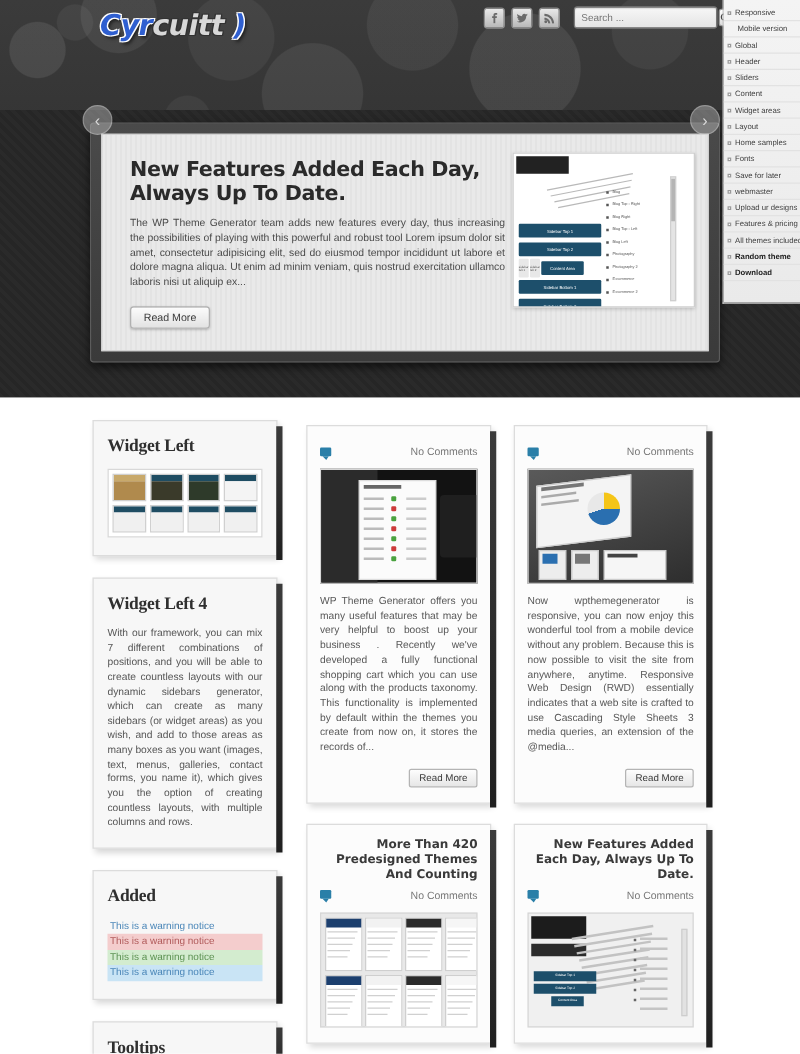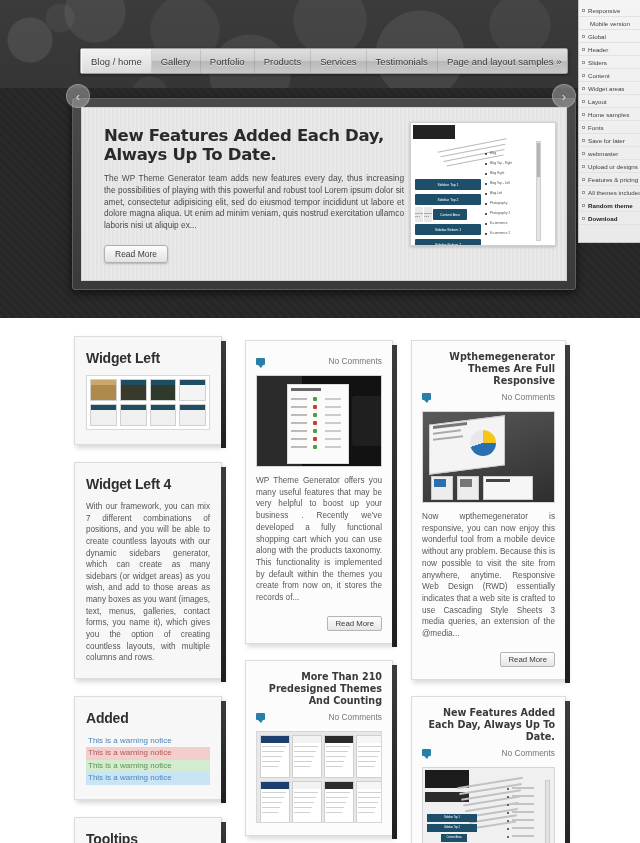--- a/index.html
+++ b/index.html
@@ -173,21 +173,21 @@
   .widget {
     position: relative; background: #f7f7f7; border: 1px solid #dcdcdc;
     padding: 13px 11px 14px; margin-bottom: 17px;
     box-shadow: 2px 3px 5px rgba(0,0,0,.16);
   }
   .widget::after {
     content: ""; position: absolute; right: -5px; top: 4px; width: 5px; bottom: -4px;
     background: linear-gradient(180deg,#3b3b3b,#1f1f1f);
   }
   .widget-title {
-    font-family: Liberation Sans, sans-serif; font-weight: bold;
+    font-family: Liberation Serif, serif; font-weight: bold;
     font-size: 14px; color: #2f2f2f; margin-bottom: 9px; letter-spacing: -.2px;
   }
   .widget-body { font-size: 8.2px; line-height: 1.42; color: #565656; text-align: justify; }
 
   .thumb-grid {
     background: #fff; border: 1px solid #d8d8d8; padding: 3px;
     display: grid; grid-template-columns: repeat(4,1fr); gap: 3px;
   }
   .tg-cell { height: 22px; border: 1px solid #d0d0d0; position: relative; overflow: hidden; }
   .tg-bar { position: absolute; left: 0; right: 0; top: 0; height: 5px; }
@@ -234,32 +234,51 @@
 </style>
 </head>
 <body>
 
 <div id="page">
 
   <div class="header-wrap">
     <div class="header-dark-bottom"></div>
   </div>
 
-
-
-  <div class="nav" id="nav">
-      <div class="nav-item active">Blog / home</div>
-      <div class="nav-item">Gallery</div>
-      <div class="nav-item">Portfolio</div>
-      <div class="nav-item">Products</div>
-      <div class="nav-item">Services</div>
-      <div class="nav-item">Testimonials</div>
-      <div class="nav-item">Page and layout samples »</div>
-      <div class="nav-item nav-spacer"></div>
+  <div class="logo"><span>Cyr</span><span class="lw">cuitt</span><span> )</span></div>
+
+  <div class="top-tools">
+    <div class="sicon">
+      <svg width="9" height="9" viewBox="0 0 10 10">
+          <path d="M6 2h1.5V0.5H6C4.8.5 4.2 1.2 4.2 2.3V3.3H3v1.5h1.2V9.5h1.6V4.8h1.3l.2-1.5H5.8V2.5c0-.3.1-.5.2-.5z" fill="#6a6a6a"></path>
+        </svg>
     </div>
+    <div class="sicon">
+      <svg width="10" height="9" viewBox="0 0 12 10">
+          <path d="M11 1.6c-.4.2-.8.3-1.2.4.4-.3.7-.7.9-1.2-.4.3-.9.4-1.4.6C8.9 1 8.3.7 7.7.7c-1.2 0-2.1 1-2.1 2.1 0 .2 0 .3.1.5C3.9 3.2 2.3 2.4 1.2 1.1c-.2.3-.3.7-.3 1.1 0 .7.4 1.4 1 1.8-.4 0-.7-.1-1-.3 0 1 .7 1.9 1.7 2.1-.2 0-.4.1-.6.1-.1 0-.3 0-.4 0 .3.8 1 1.4 1.9 1.5-.7.5-1.6.9-2.6.9H.5c.9.6 2 .9 3.2.9 3.8 0 5.9-3.2 5.9-5.9V3c.4-.3.8-.7 1.1-1.1z" fill="#6a6a6a"></path>
+        </svg>
+    </div>
+    <div class="sicon">
+      <svg width="9" height="9" viewBox="0 0 10 10">
+          <circle cx="1.8" cy="8.2" r="1.3" fill="#6a6a6a"></circle>
+          <path d="M0.6 4.6v1.8c1.9 0 3.4 1.5 3.4 3.4h1.8c0-2.9-2.3-5.2-5.2-5.2z" fill="#6a6a6a"></path>
+          <path d="M0.6 1.2V3c3.7 0 6.8 3 6.8 6.8h1.8c0-4.8-3.8-8.6-8.6-8.6z" fill="#6a6a6a"></path>
+        </svg>
+    </div>
+    <div class="searchbox">
+      <input type="text" placeholder="Search ..." style="">
+      <div class="search-btn">
+        <svg width="9" height="9" viewBox="0 0 10 10">
+            <circle cx="4" cy="4" r="2.8" fill="none" stroke="#444" stroke-width="1.1"></circle>
+            <line x1="6" y1="6" x2="9" y2="9" stroke="#444" stroke-width="1.2"></line>
+          </svg>
+      </div>
+    </div>
+  </div>
+
 
   <div class="slider-outer">
     <div class="slider-inner">
       <div class="slide-text">
         <div class="slide-title">New Features Added Each Day, Always Up To Date.</div>
         <div class="slide-body">The WP Theme Generator team adds new features every day, thus increasing the possibilities of playing with this powerful and robust tool Lorem ipsum dolor sit amet, consectetur adipisicing elit, sed do eiusmod tempor incididunt ut labore et dolore magna aliqua. Ut enim ad minim veniam, quis nostrud exercitation ullamco laboris nisi ut aliquip ex...</div>
         <div class="readmore-btn">Read More</div>
       </div>
       <div class="slide-shot" id="slideShot">
           <div class="mk" style="left: 2px; top: 2px; width: 42px; height: 14px; background: rgb(34, 34, 34);"></div>
@@ -454,21 +473,21 @@
             <div class="mk" style="left: 68px; top: 62px; width: 16px; height: 2px; background: rgb(204, 204, 204);"></div>
             <div class="mk" style="left: 34px; top: 70px; width: 16px; height: 2px; background: rgb(187, 187, 187);"></div>
             <div class="mk" style="left: 56px; top: 69px; width: 4px; height: 4px; background: rgb(74, 162, 63); border-radius: 1px;"></div>
             <div class="mk" style="left: 68px; top: 70px; width: 16px; height: 2px; background: rgb(204, 204, 204);"></div>
             <div class="mk" style="left: 95px; top: 20px; width: 40px; height: 50px; background: rgb(31, 31, 31); border-radius: 3px;"></div>
           </div>
           <div class="post-body">WP Theme Generator offers you many useful features that may be very helpful to boost up your business . Recently we've developed a fully functional shopping cart which you can use along with the products taxonomy. This functionality is implemented by default within the themes you create from now on, it stores the records of...</div>
           <div class="post-rm"><span class="rm-sm">Read More</span></div>
         </div>
         <div class="post">
-          <div class="post-title">More Than 210 Predesigned Themes And Counting</div>
+          <div class="post-title">More Than 420 Predesigned Themes And Counting</div>
           <div class="post-meta">
             <div class="bubble-icon"></div>
             <div class="post-comments">No Comments</div>
           </div>
           <div class="post-img" style="background: rgb(232, 232, 232);">
             <div class="mk" style="left: 3px; top: 3px; width: 30px; height: 43px; background: rgb(255, 255, 255); border: 1px solid rgb(207, 207, 207);"></div>
             <div class="mk" style="left: 4px; top: 4px; width: 28px; height: 7px; background: rgb(28, 63, 110);"></div>
             <div class="mk" style="left: 5px; top: 14px; width: 24px; height: 1.5px; background: rgb(208, 208, 208);"></div>
             <div class="mk" style="left: 5px; top: 19px; width: 22px; height: 1.5px; background: rgb(208, 208, 208);"></div>
             <div class="mk" style="left: 5px; top: 24px; width: 20px; height: 1.5px; background: rgb(208, 208, 208);"></div>
@@ -521,21 +540,20 @@
             <div class="mk" style="left: 101px; top: 60px; width: 24px; height: 1.5px; background: rgb(208, 208, 208);"></div>
             <div class="mk" style="left: 101px; top: 65px; width: 22px; height: 1.5px; background: rgb(208, 208, 208);"></div>
             <div class="mk" style="left: 101px; top: 70px; width: 20px; height: 1.5px; background: rgb(208, 208, 208);"></div>
             <div class="mk" style="left: 101px; top: 75px; width: 18px; height: 1.5px; background: rgb(208, 208, 208);"></div>
             <div class="mk" style="left: 101px; top: 80px; width: 16px; height: 1.5px; background: rgb(208, 208, 208);"></div>
           </div>
         </div>
       </div>
     <div class="col col-right" id="colRight">
         <div class="post">
-          <div class="post-title">Wpthemegenerator Themes Are Full Responsive</div>
           <div class="post-meta">
             <div class="bubble-icon"></div>
             <div class="post-comments">No Comments</div>
           </div>
           <div class="post-img" style="background: rgb(58, 58, 58);">
             <div class="mk" style="left: 0px; top: 0px; width: 133px; height: 92px; background: linear-gradient(160deg, rgb(90, 90, 90), rgb(45, 45, 45));"></div>
             <div class="mk" style="left: 6px; top: 8px; width: 76px; height: 50px; background: rgb(244, 244, 244); border: 1px solid rgb(204, 204, 204); transform: skewY(-7deg);"></div>
             <div class="mk" style="left: 10px; top: 12px; width: 34px; height: 3px; background: rgb(119, 119, 119); transform: skewY(-7deg);"></div>
             <div class="mk" style="left: 10px; top: 19px; width: 28px; height: 2px; background: rgb(170, 170, 170); transform: skewY(-7deg);"></div>
             <div class="mk" style="left: 10px; top: 25px; width: 30px; height: 2px; background: rgb(170, 170, 170); transform: skewY(-7deg);"></div>

